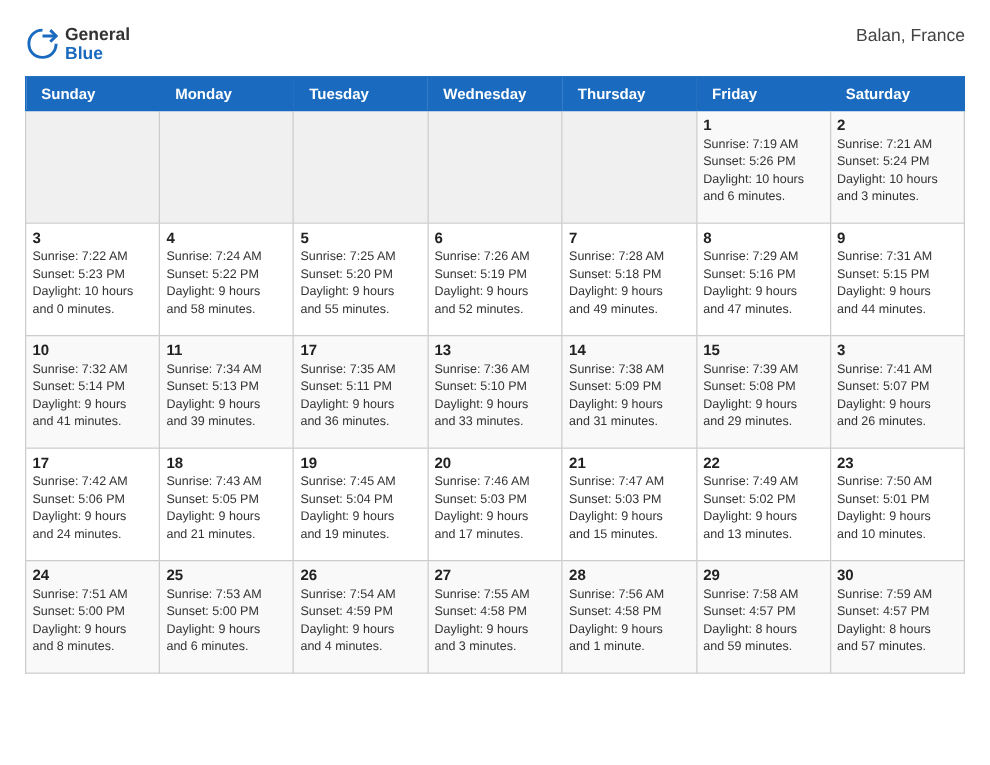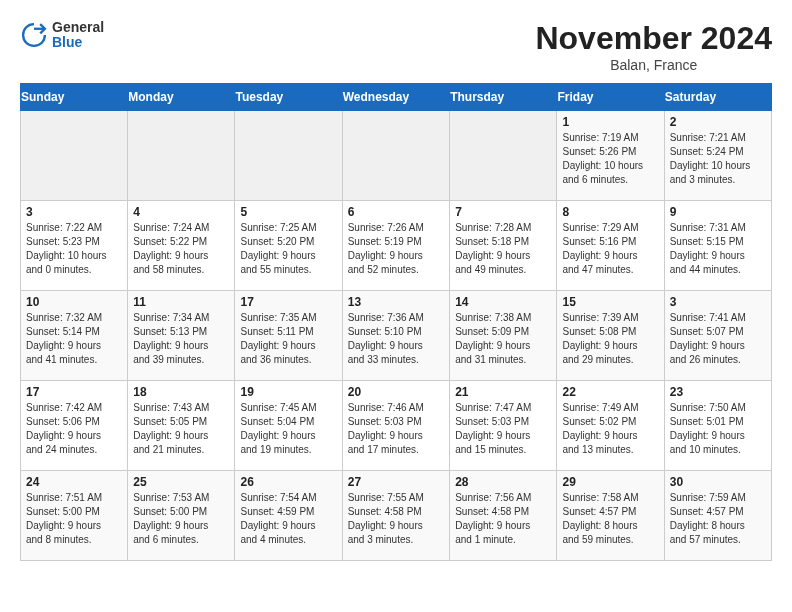--- a/index.html
+++ b/index.html
@@ -50,21 +50,21 @@
       text-align: center;
     }
     .calendar {
       width: 100%;
       border-collapse: collapse;
       font-size: 11px;
     }
     .calendar thead tr th {
       background: #1a6bbf;
       color: #fff;
-      padding: 6px 0;
+      padding: 6px 12px;
       text-align: left;
       font-size: 12px;
       border: 1px solid #1a6bbf;
     }
     .calendar tbody tr td {
       border: 1px solid #ccc;
       vertical-align: top;
       padding: 4px 5px;
       height: 90px;
       width: 108px;
@@ -97,21 +97,20 @@
       <path d="M18 4 C10 4 4 10 4 18 C4 26 10 32 18 32 C26 32 32 26 32 18" fill="none" stroke="#1a6bbf" stroke-width="3"></path>
       <path d="M26 4 L32 10 L26 16" fill="none" stroke="#1a6bbf" stroke-width="3"></path>
       <path d="M32 10 L18 10" fill="none" stroke="#1a6bbf" stroke-width="3"></path>
     </svg>
     <div class="logo-text">
       <span class="logo-general">General</span>
       <span class="logo-blue">Blue</span>
     </div>
   </div>
   <div class="title-block">
-    <h1>November 2024</h1>
     <h2>Balan, France</h2>
   </div>
 </div>
 
 <table class="calendar">
   <thead>
     <tr>
     <th>Sunday</th>
         <th>Monday</th>
         <th>Tuesday</th>

